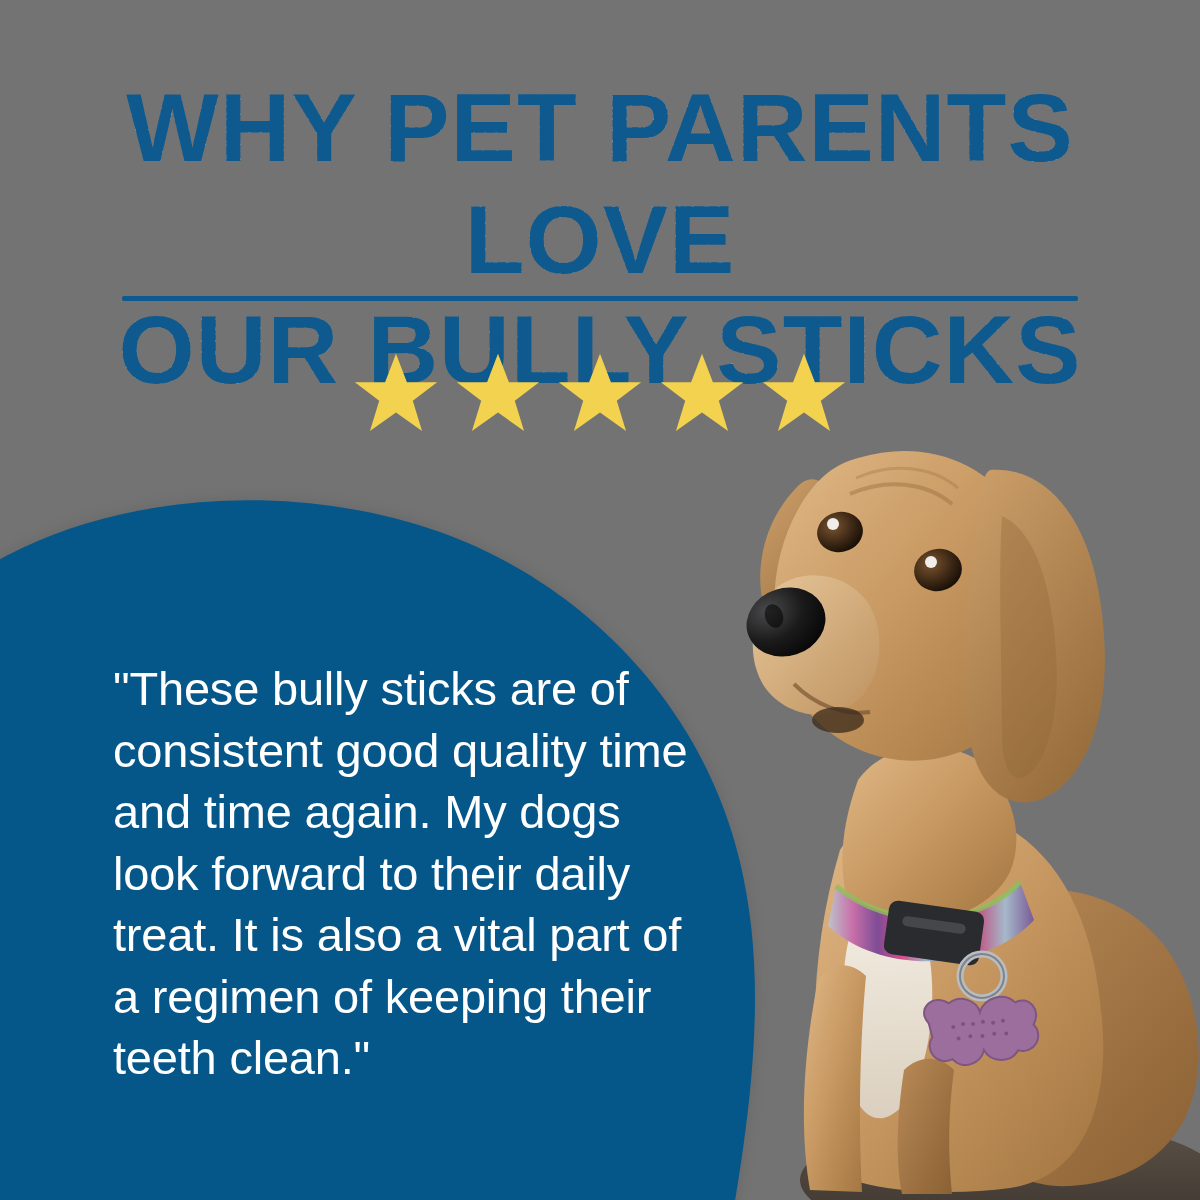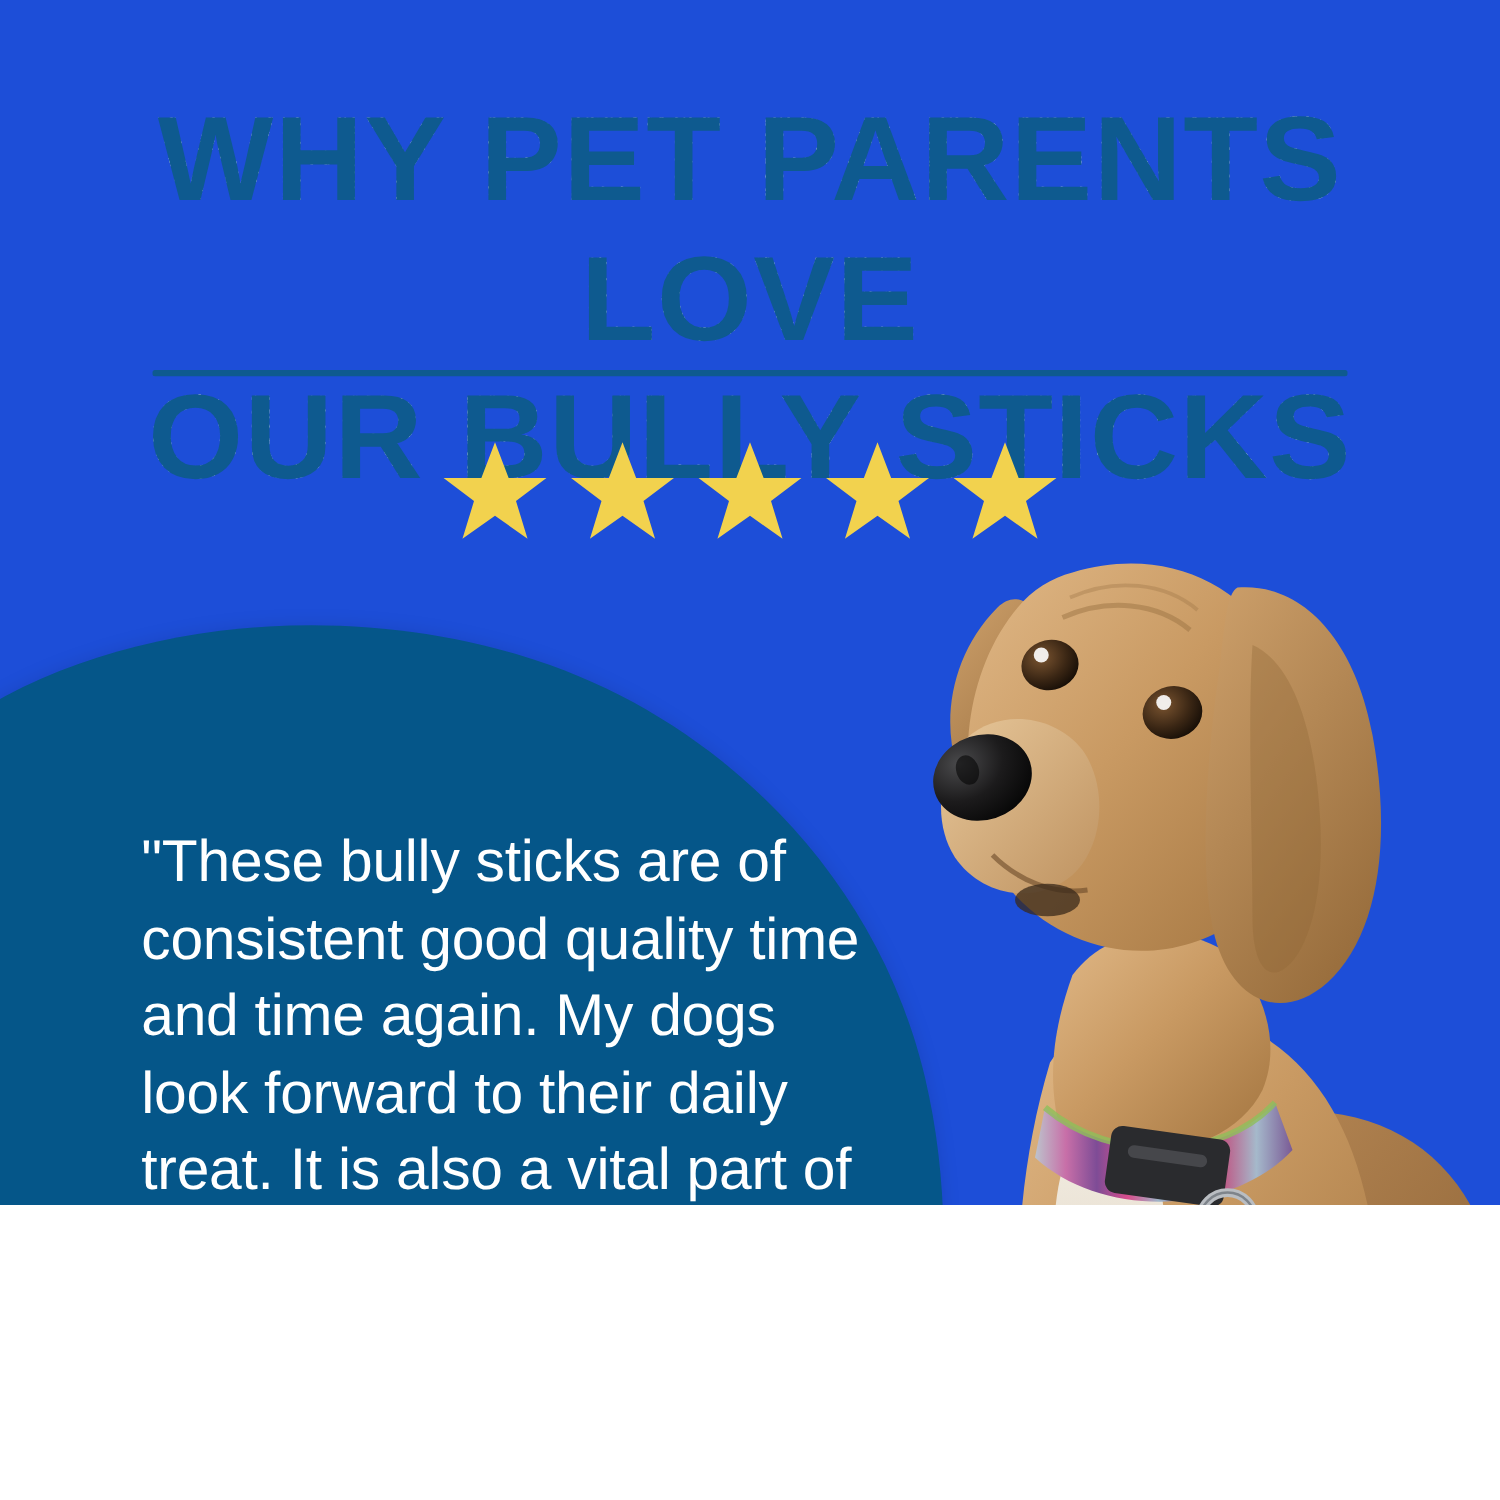--- a/index.html
+++ b/index.html
@@ -7,22 +7,22 @@
 
   html, body {
     width:1200px; height:1200px;
     background:#ffffff;
     font-family:"Liberation Sans", sans-serif;
     overflow:hidden;
   }
 
   #canvas {
     position:relative;
-    width:1200px; height:964px;
-    background:#1d4ed8;
+    width:1200px; height:1200px;
+    background:#737373;
     overflow:hidden;
     text-decoration:underline;
   }
 
   
   .headline {
     position:absolute;
     top:72px; left:0; width:1200px;
     text-align:center;
     z-index:6;

